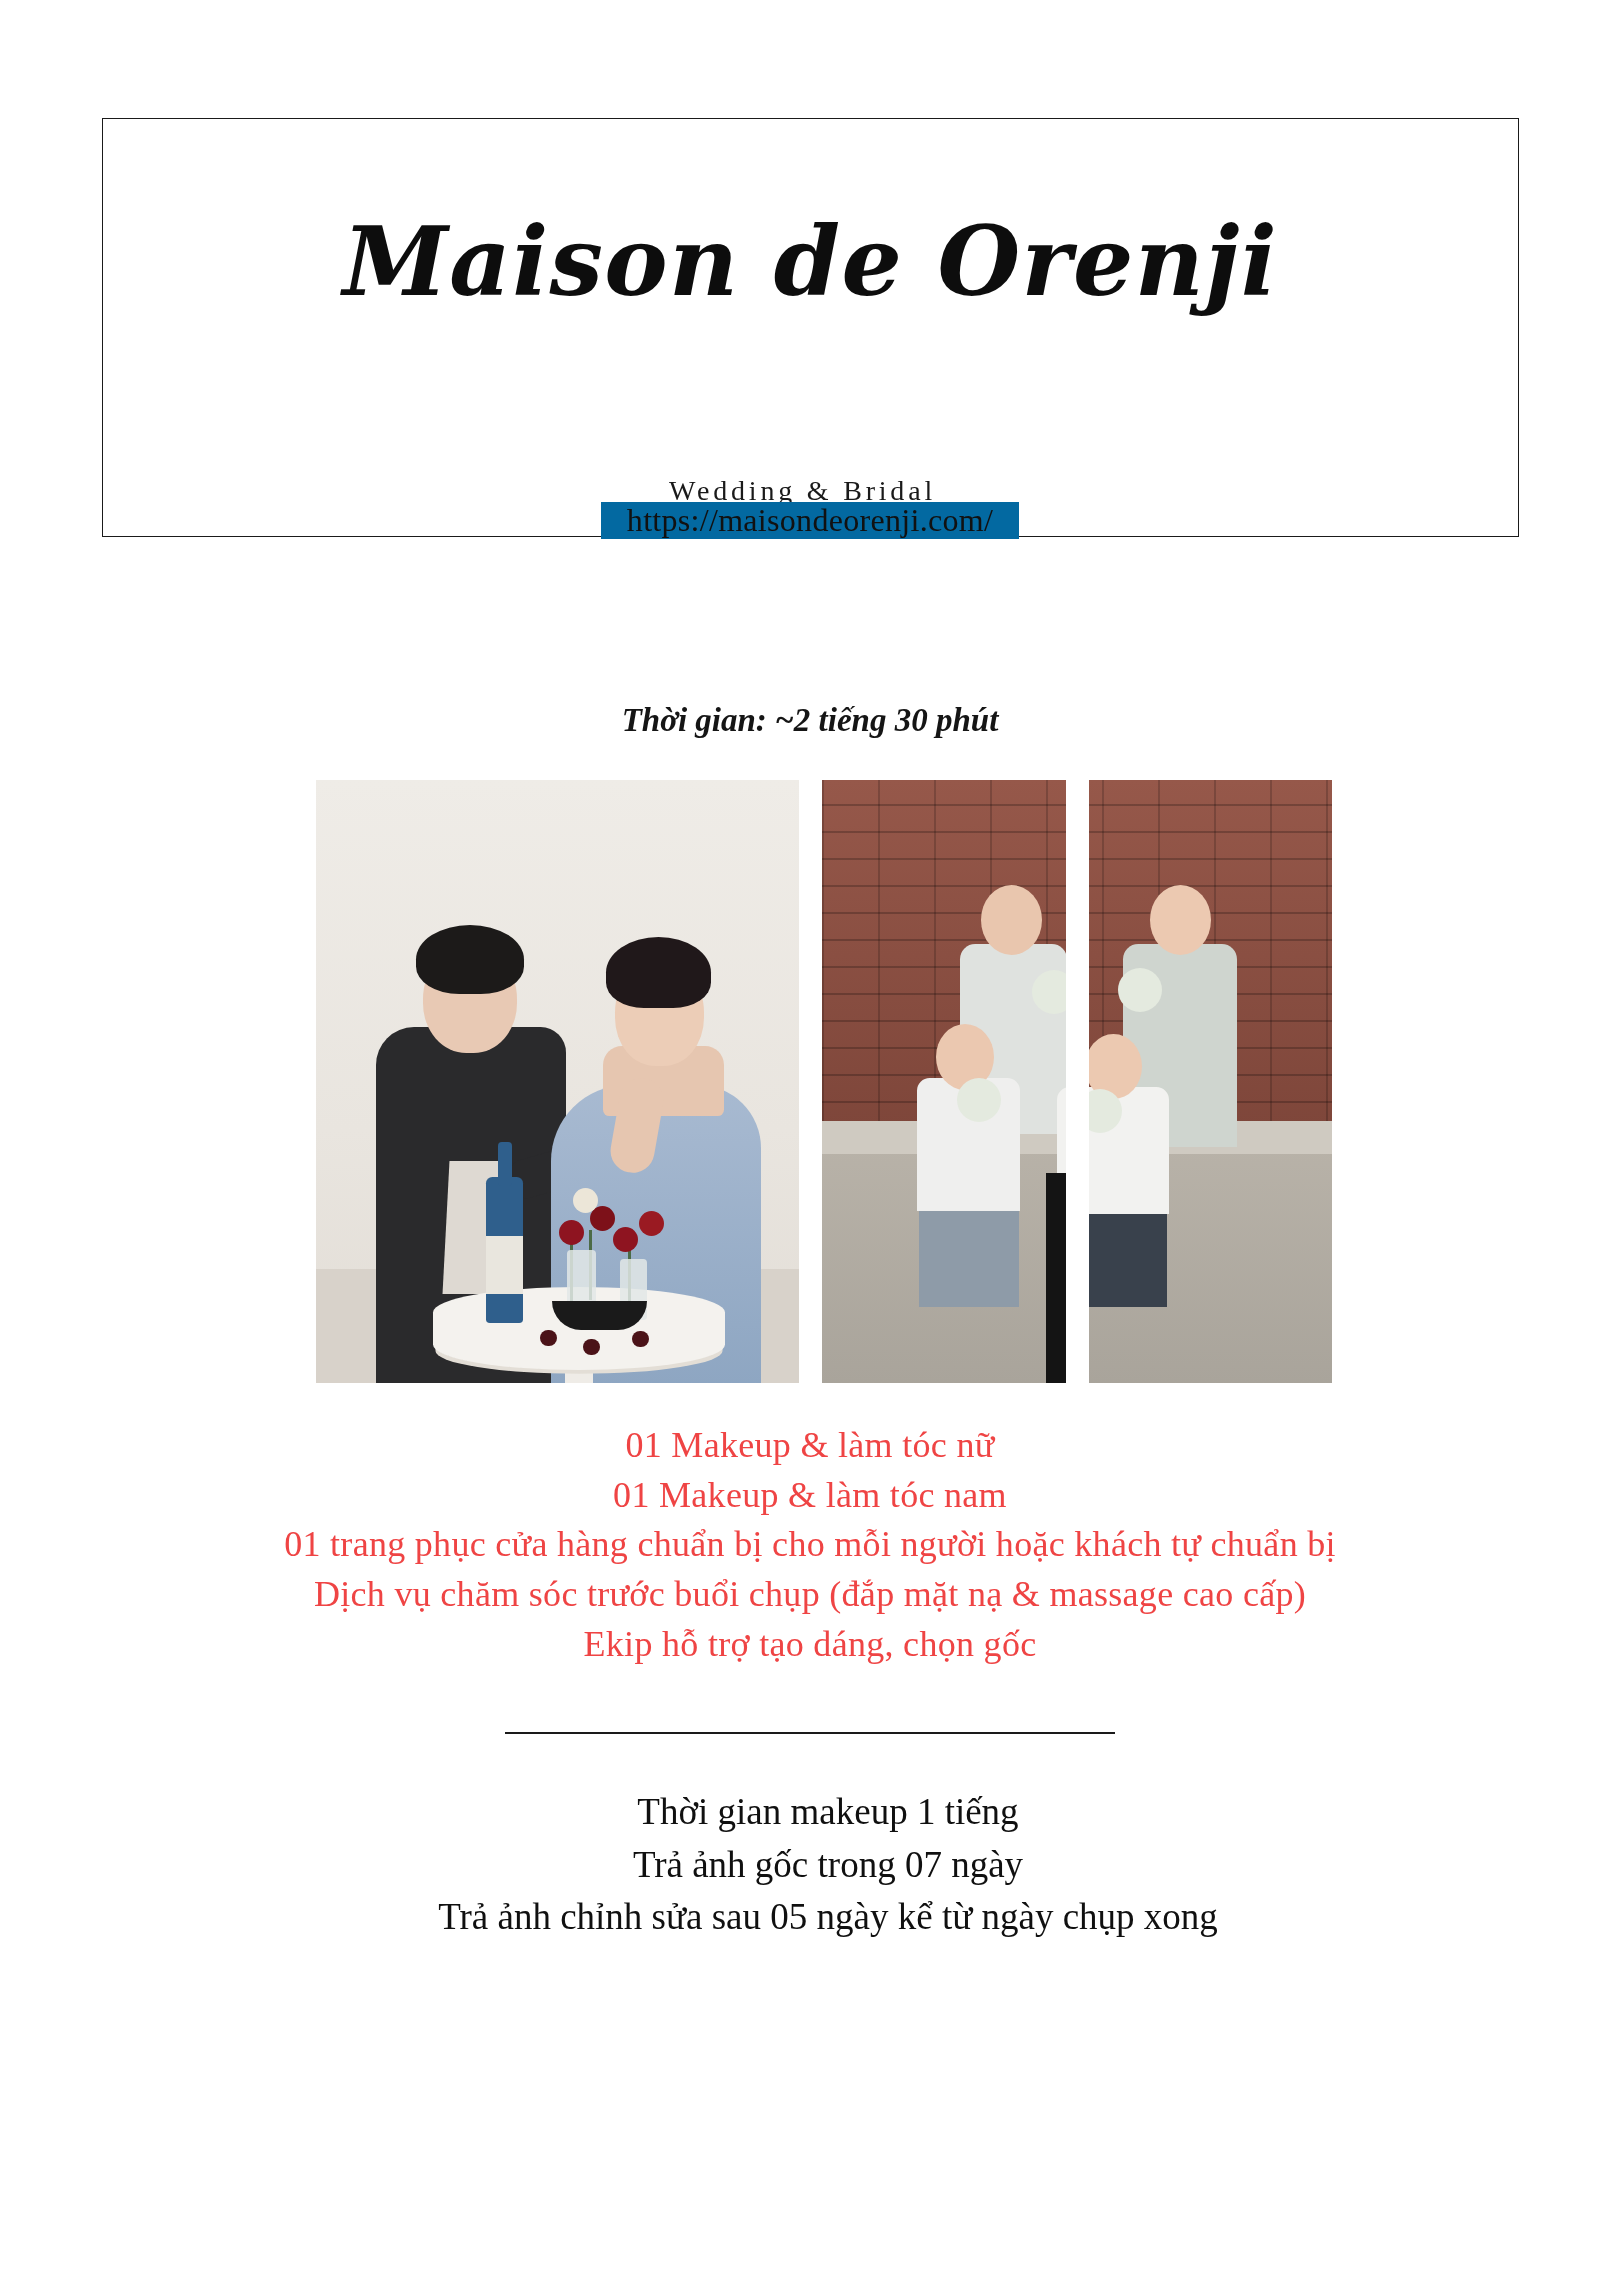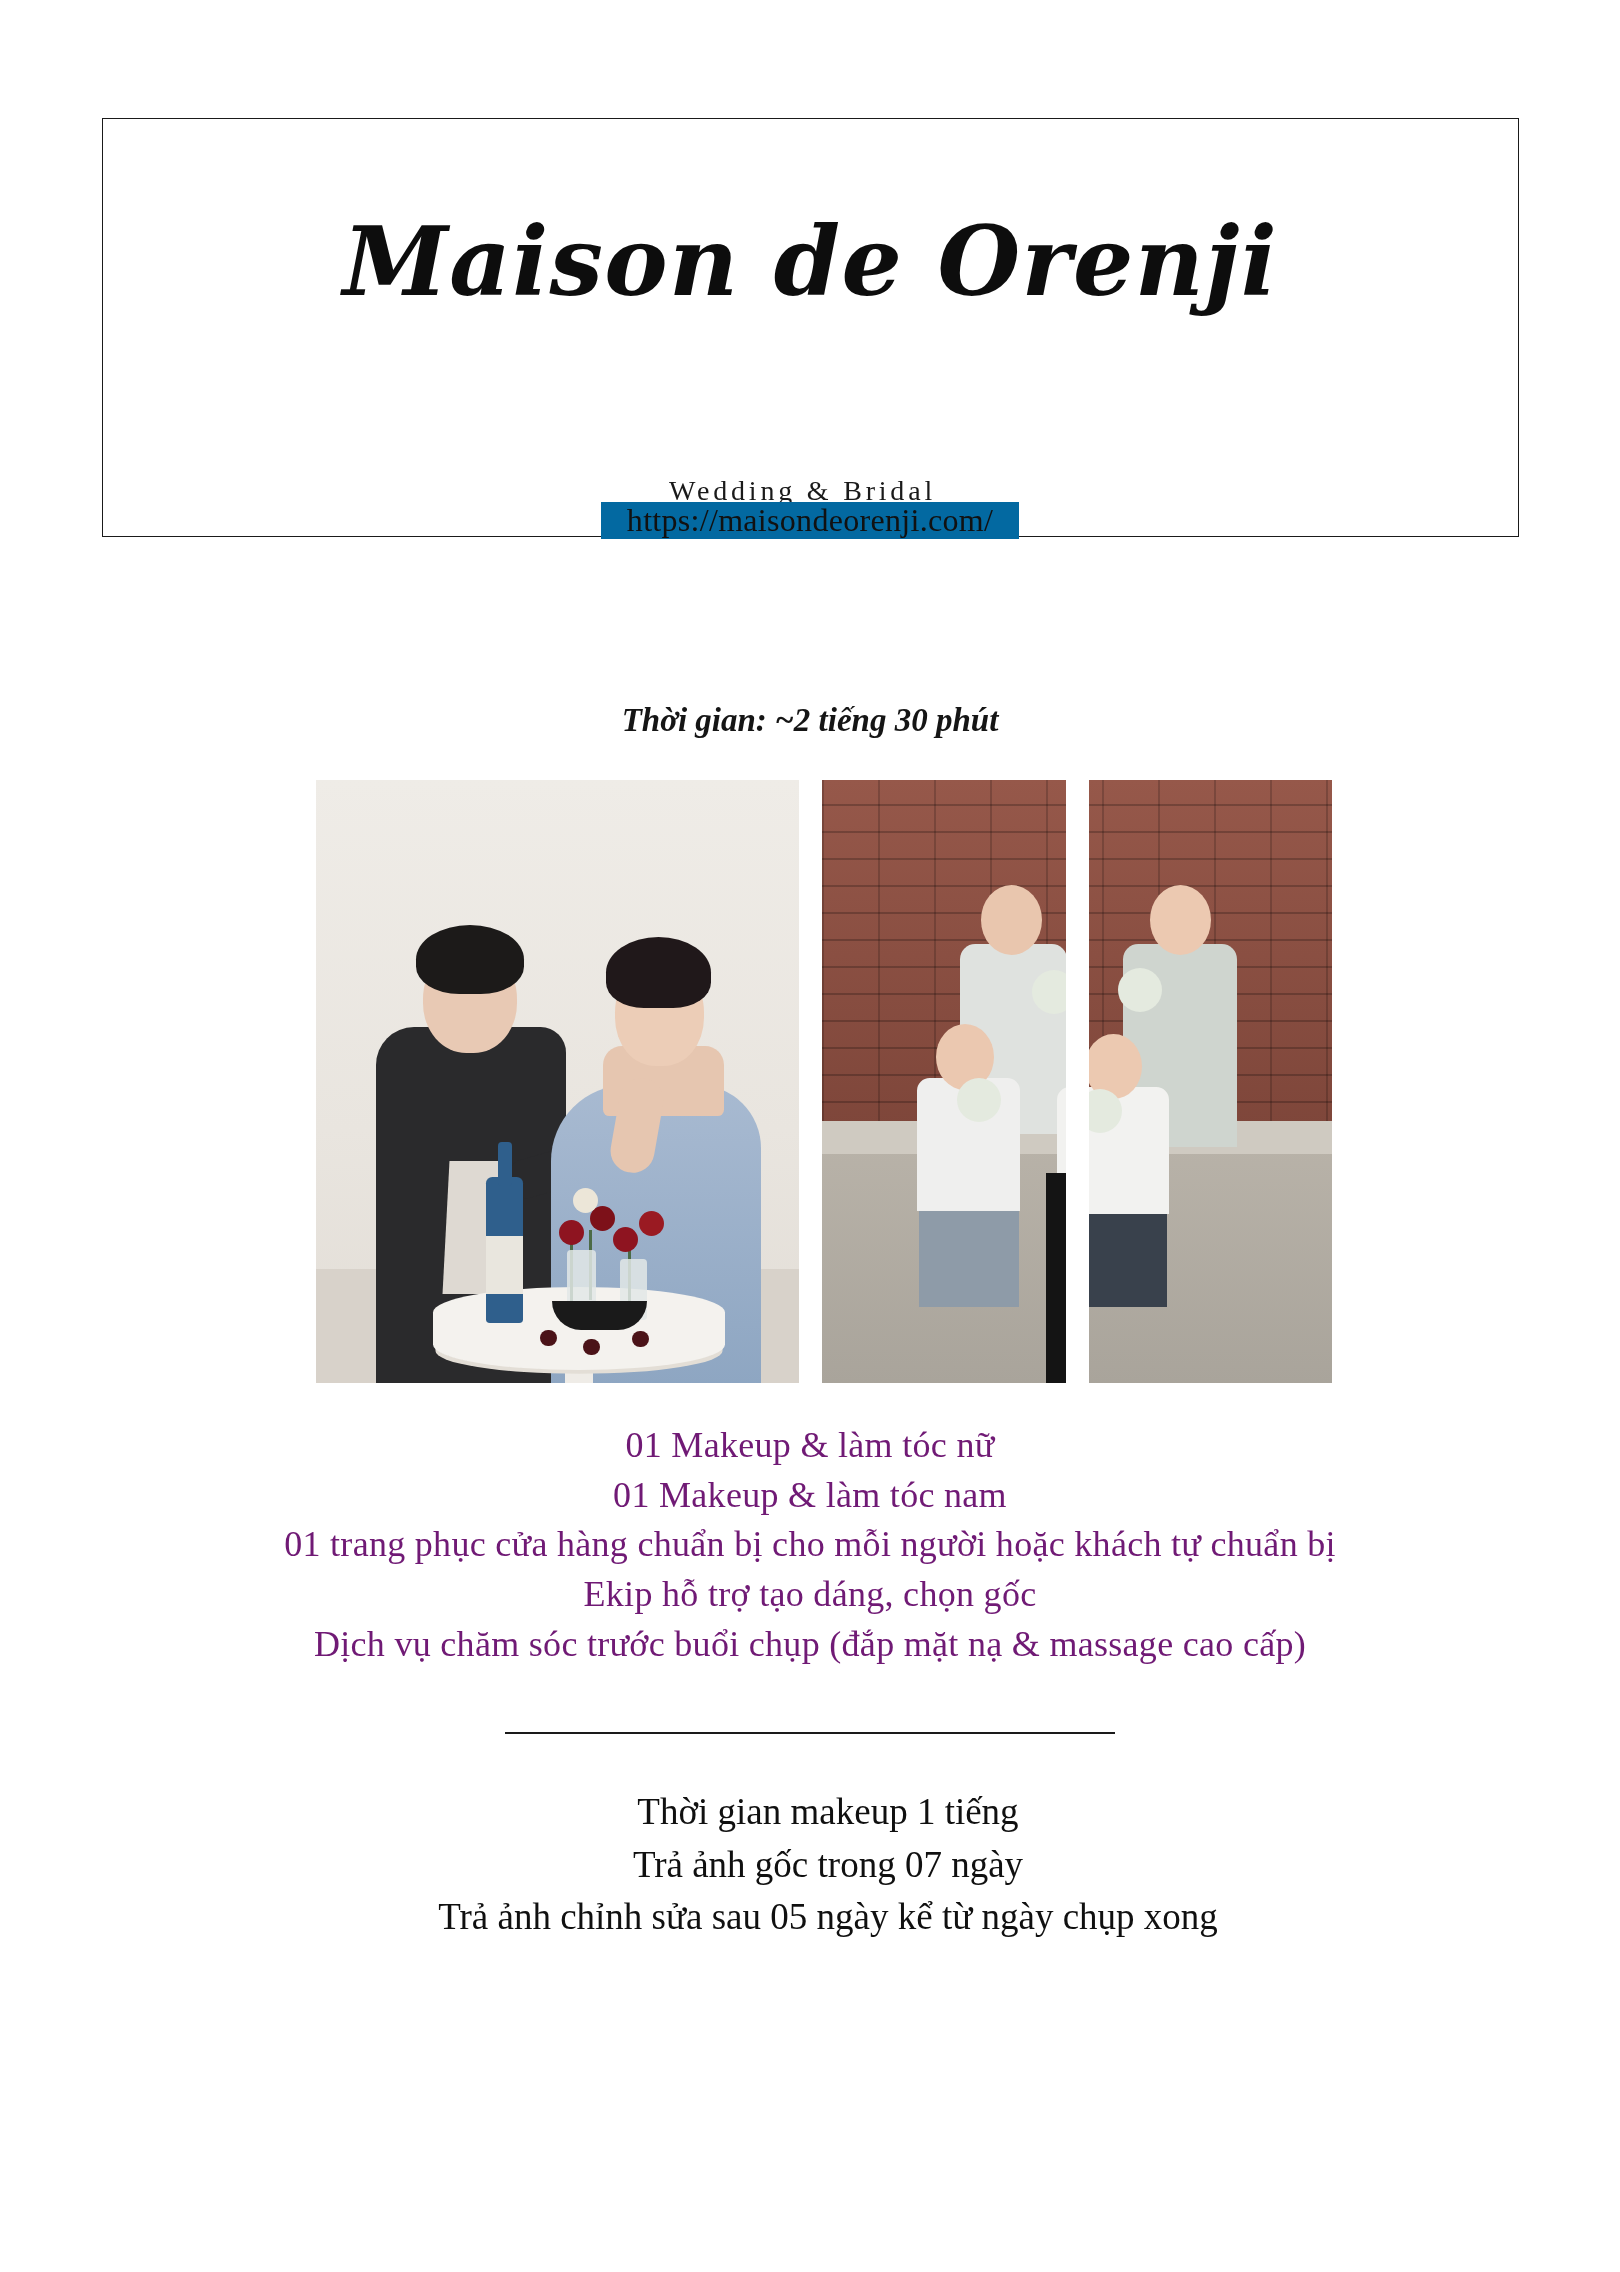--- a/index.html
+++ b/index.html
@@ -278,21 +278,21 @@
     position: absolute;
     left: 0;
     right: 0;
     top: 1421px;
     text-align: center;
   }
   .feature-line {
     font-family: "Liberation Serif", serif;
     font-size: 36px;
     line-height: 1.38;
-    color: #701a75;
+    color: #ef4444;
     letter-spacing: 0.3px;
   }
 
   .rule {
     position: absolute;
     left: 505px;
     top: 1732px;
     width: 610px;
     height: 1.9px;
     background: #1a1a1a;
@@ -406,22 +406,22 @@
 
       <div class="dark-pole"></div>
       <div class="divider-strip"></div>
     </div>
   </div>
 
   <div class="features">
     <div class="feature-line">01 Makeup &amp; làm tóc nữ</div>
     <div class="feature-line">01 Makeup &amp; làm tóc nam</div>
     <div class="feature-line">01 trang phục cửa hàng chuẩn bị cho mỗi người hoặc khách tự chuẩn bị</div>
+    <div class="feature-line">Dịch vụ chăm sóc trước buổi chụp (đắp mặt nạ &amp; massage cao cấp)</div>
     <div class="feature-line">Ekip hỗ trợ tạo dáng, chọn gốc</div>
-    <div class="feature-line">Dịch vụ chăm sóc trước buổi chụp (đắp mặt nạ &amp; massage cao cấp)</div>
   </div>
 
   <div class="rule"></div>
 
   <div class="notes">
     <div class="note-line">Thời gian makeup 1 tiếng</div>
     <div class="note-line">Trả ảnh gốc trong 07 ngày</div>
     <div class="note-line">Trả ảnh chỉnh sửa sau 05 ngày kể từ ngày chụp xong</div>
   </div>
 

